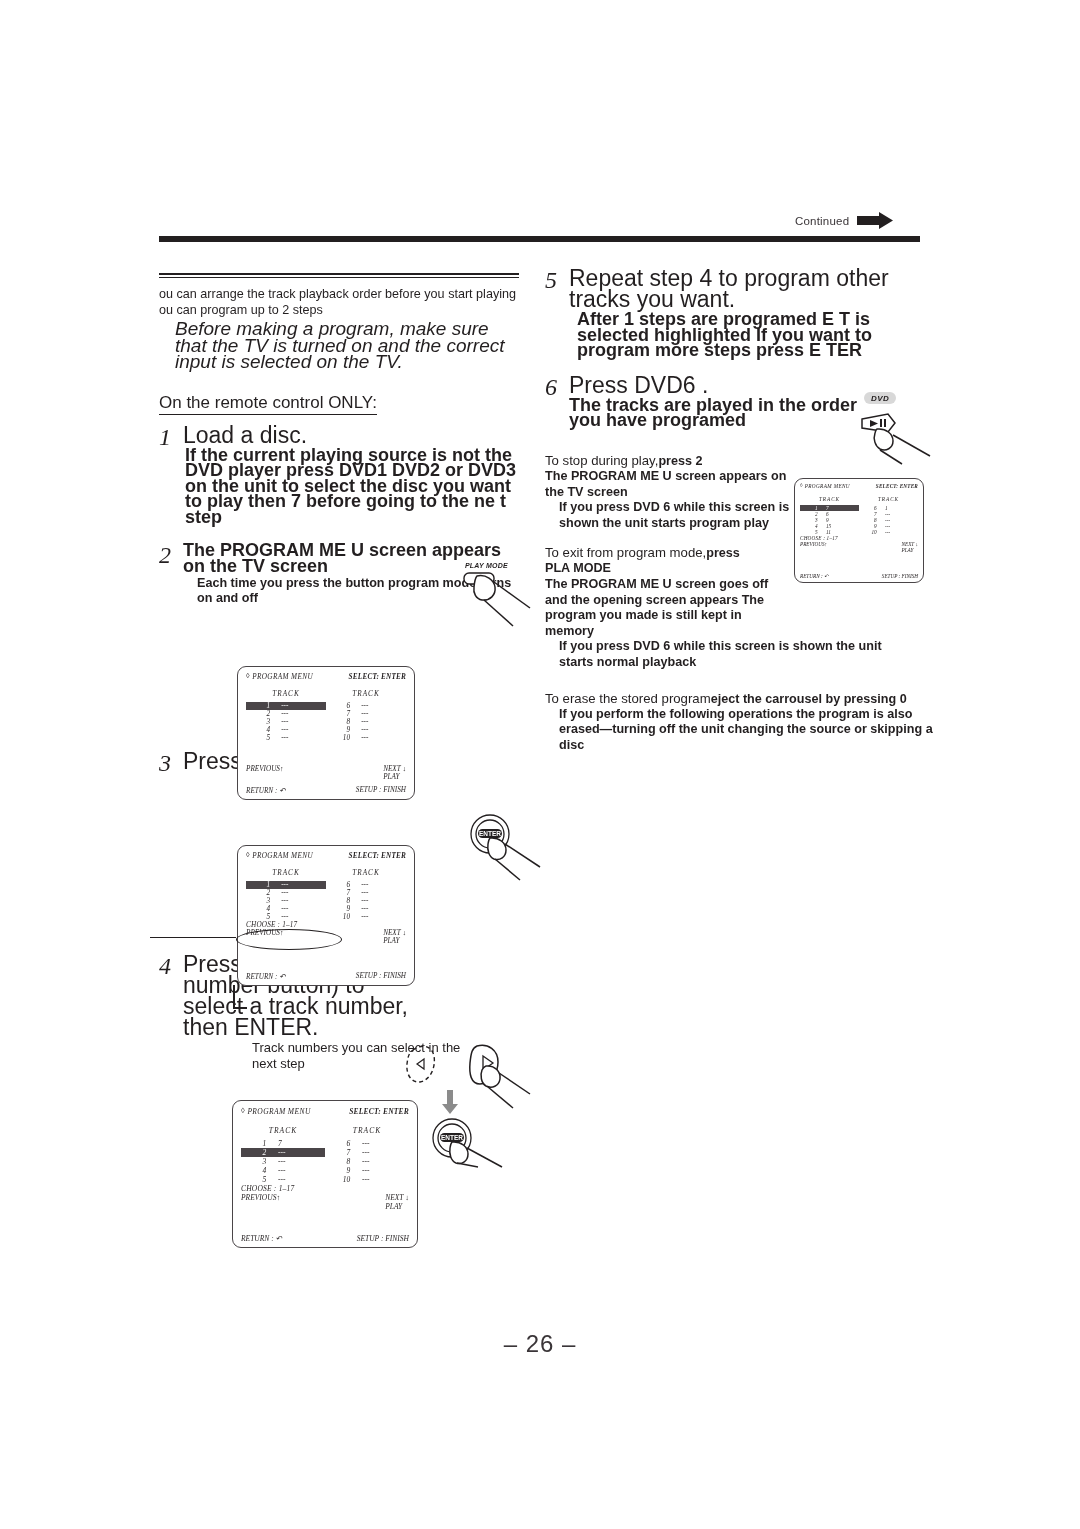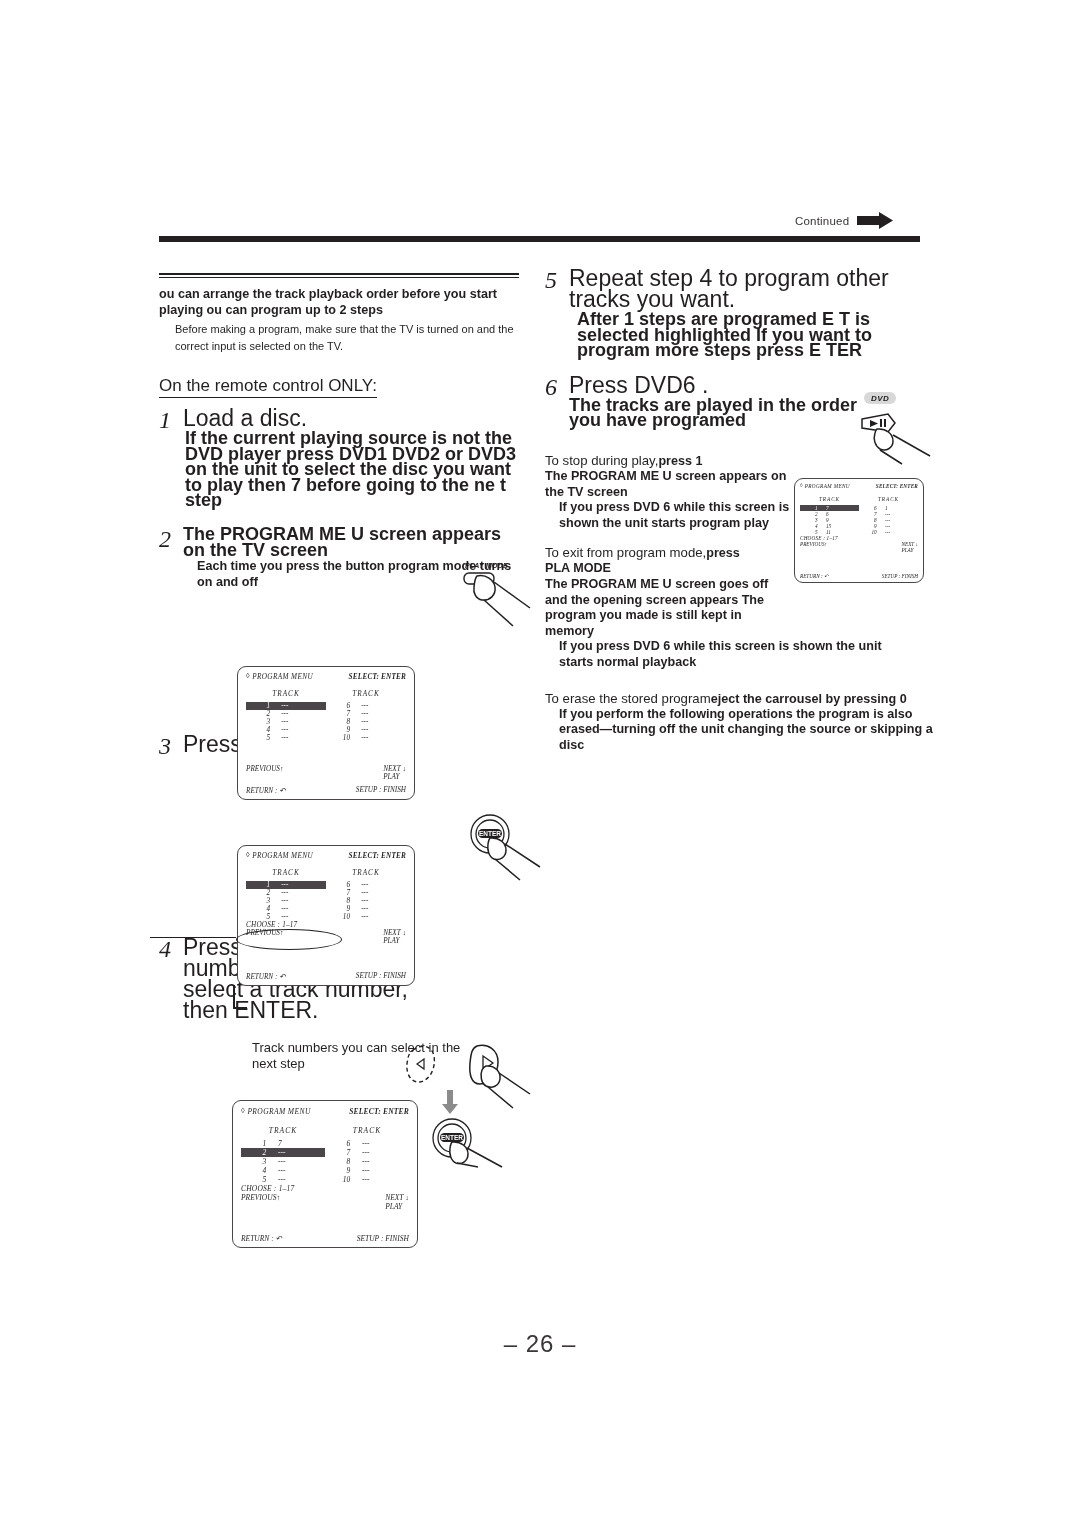--- a/index.html
+++ b/index.html
@@ -79,30 +79,31 @@
     margin-top: 5px;
     width: 360px;
     height: 0;
     border-top: 2.5px solid #231f20;
     border-bottom: 1.2px solid #231f20;
     padding-top: 2px;
   }
 
   
   .lead {
-    font-weight: bold;
+    font-weight: normal;
     font-size: 12.6px;
     line-height: 15.5px;
     margin-top: 9px;
   }
   .note-indent {
-    font-size: 11px;
+    font-size: 19px;
     line-height: 16.5px;
     margin-top: 3px;
     padding-left: 16px;
+    font-style: italic;
   }
   .remote-only {
     font-size: 17px;
     margin-top: 22px;
     display: inline-block;
     border-bottom: 1.3px solid #231f20;
     padding-bottom: 1px;
   }
 
   .step {
@@ -401,21 +402,21 @@
     </div>
 
     <div class="step" style="margin-top:16px;">
       <span class="step-num">6</span>
       <div class="step-head">Press DVD6   .</div>
       <div class="step-body tight" style="width:300px;">The tracks are played in the order you have programed</div>
     </div>
 
     <div style="width:248px; margin-top:24px;">
       <div class="para-reg" style="margin-top:0;">
-        <span>To stop during play,</span><b>press 1</b>
+        <span>To stop during play,</span><b>press 2</b>
       </div>
       <div class="para-bold">The PROGRAM ME  U screen appears on the TV screen</div>
       <div class="para-sub">If you press DVD  6    while this screen is shown  the unit starts program play</div>
     </div>
 
     <div style="width:248px; margin-top:14px;">
       <div class="para-reg" style="margin-top:0;">
         <span>To exit from program mode,</span><b>press</b>
       </div>
       <div class="para-bold">PLA  MODE</div>

